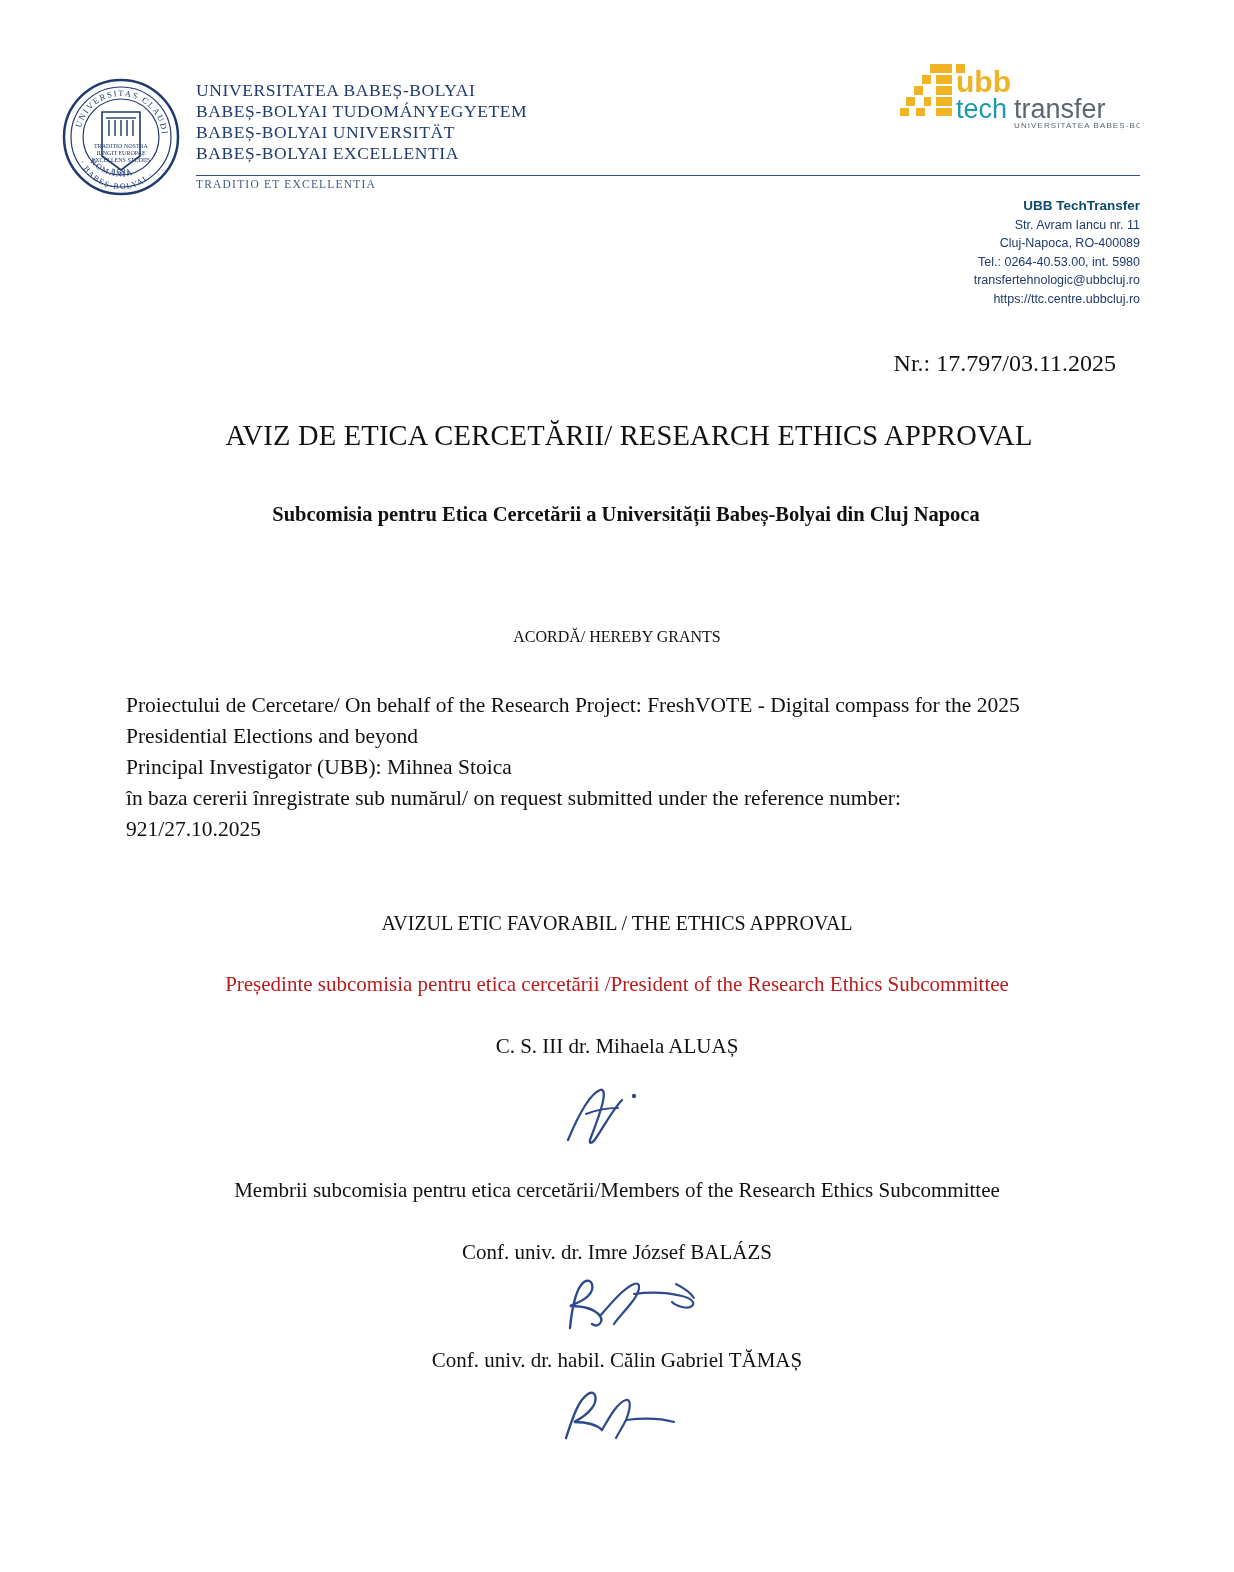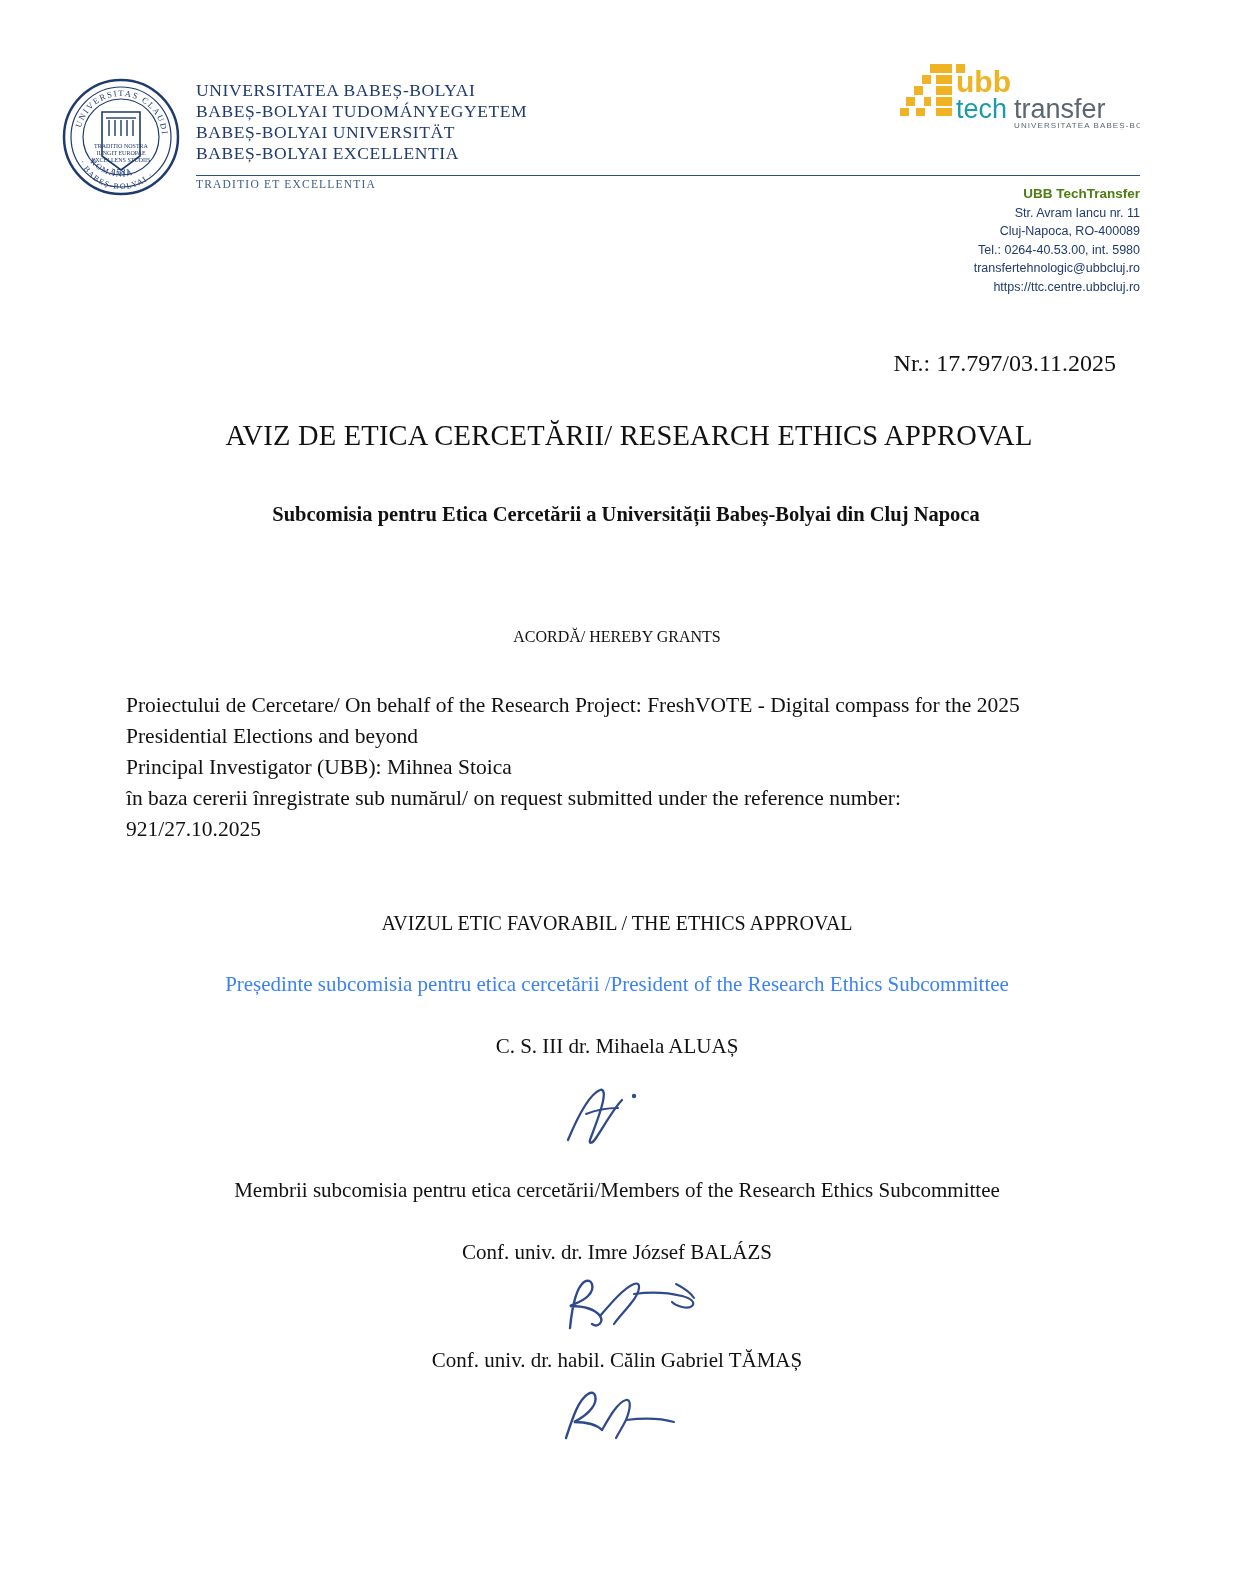--- a/index.html
+++ b/index.html
@@ -87,21 +87,22 @@
     width: 420px;
     text-align: right;
     font-family: "Liberation Sans", sans-serif;
     font-size: 12.5px;
     line-height: 18.5px;
     color: #1f3a6e;
   }
   .contact .title {
     font-weight: bold;
     font-size: 13.5px;
-    color: #4d7c0f;
+    color: #0c4a6e;
+    margin-top: 12px;
   }
 
   
   .nr {
     position: absolute;
     right: 118px;
     top: 350px;
     font-size: 24px;
     color: #111;
   }
@@ -157,21 +158,21 @@
     font-size: 20px;
     color: #111;
   }
 
   .president-role {
     position: absolute;
     left: 0; right: 0;
     top: 972px;
     text-align: center;
     font-size: 21px;
-    color: #3b82f6;
+    color: #b91c1c;
   }
 
   .president-name {
     position: absolute;
     left: 0; right: 0;
     top: 1034px;
     text-align: center;
     font-size: 21px;
     color: #111;
   }

